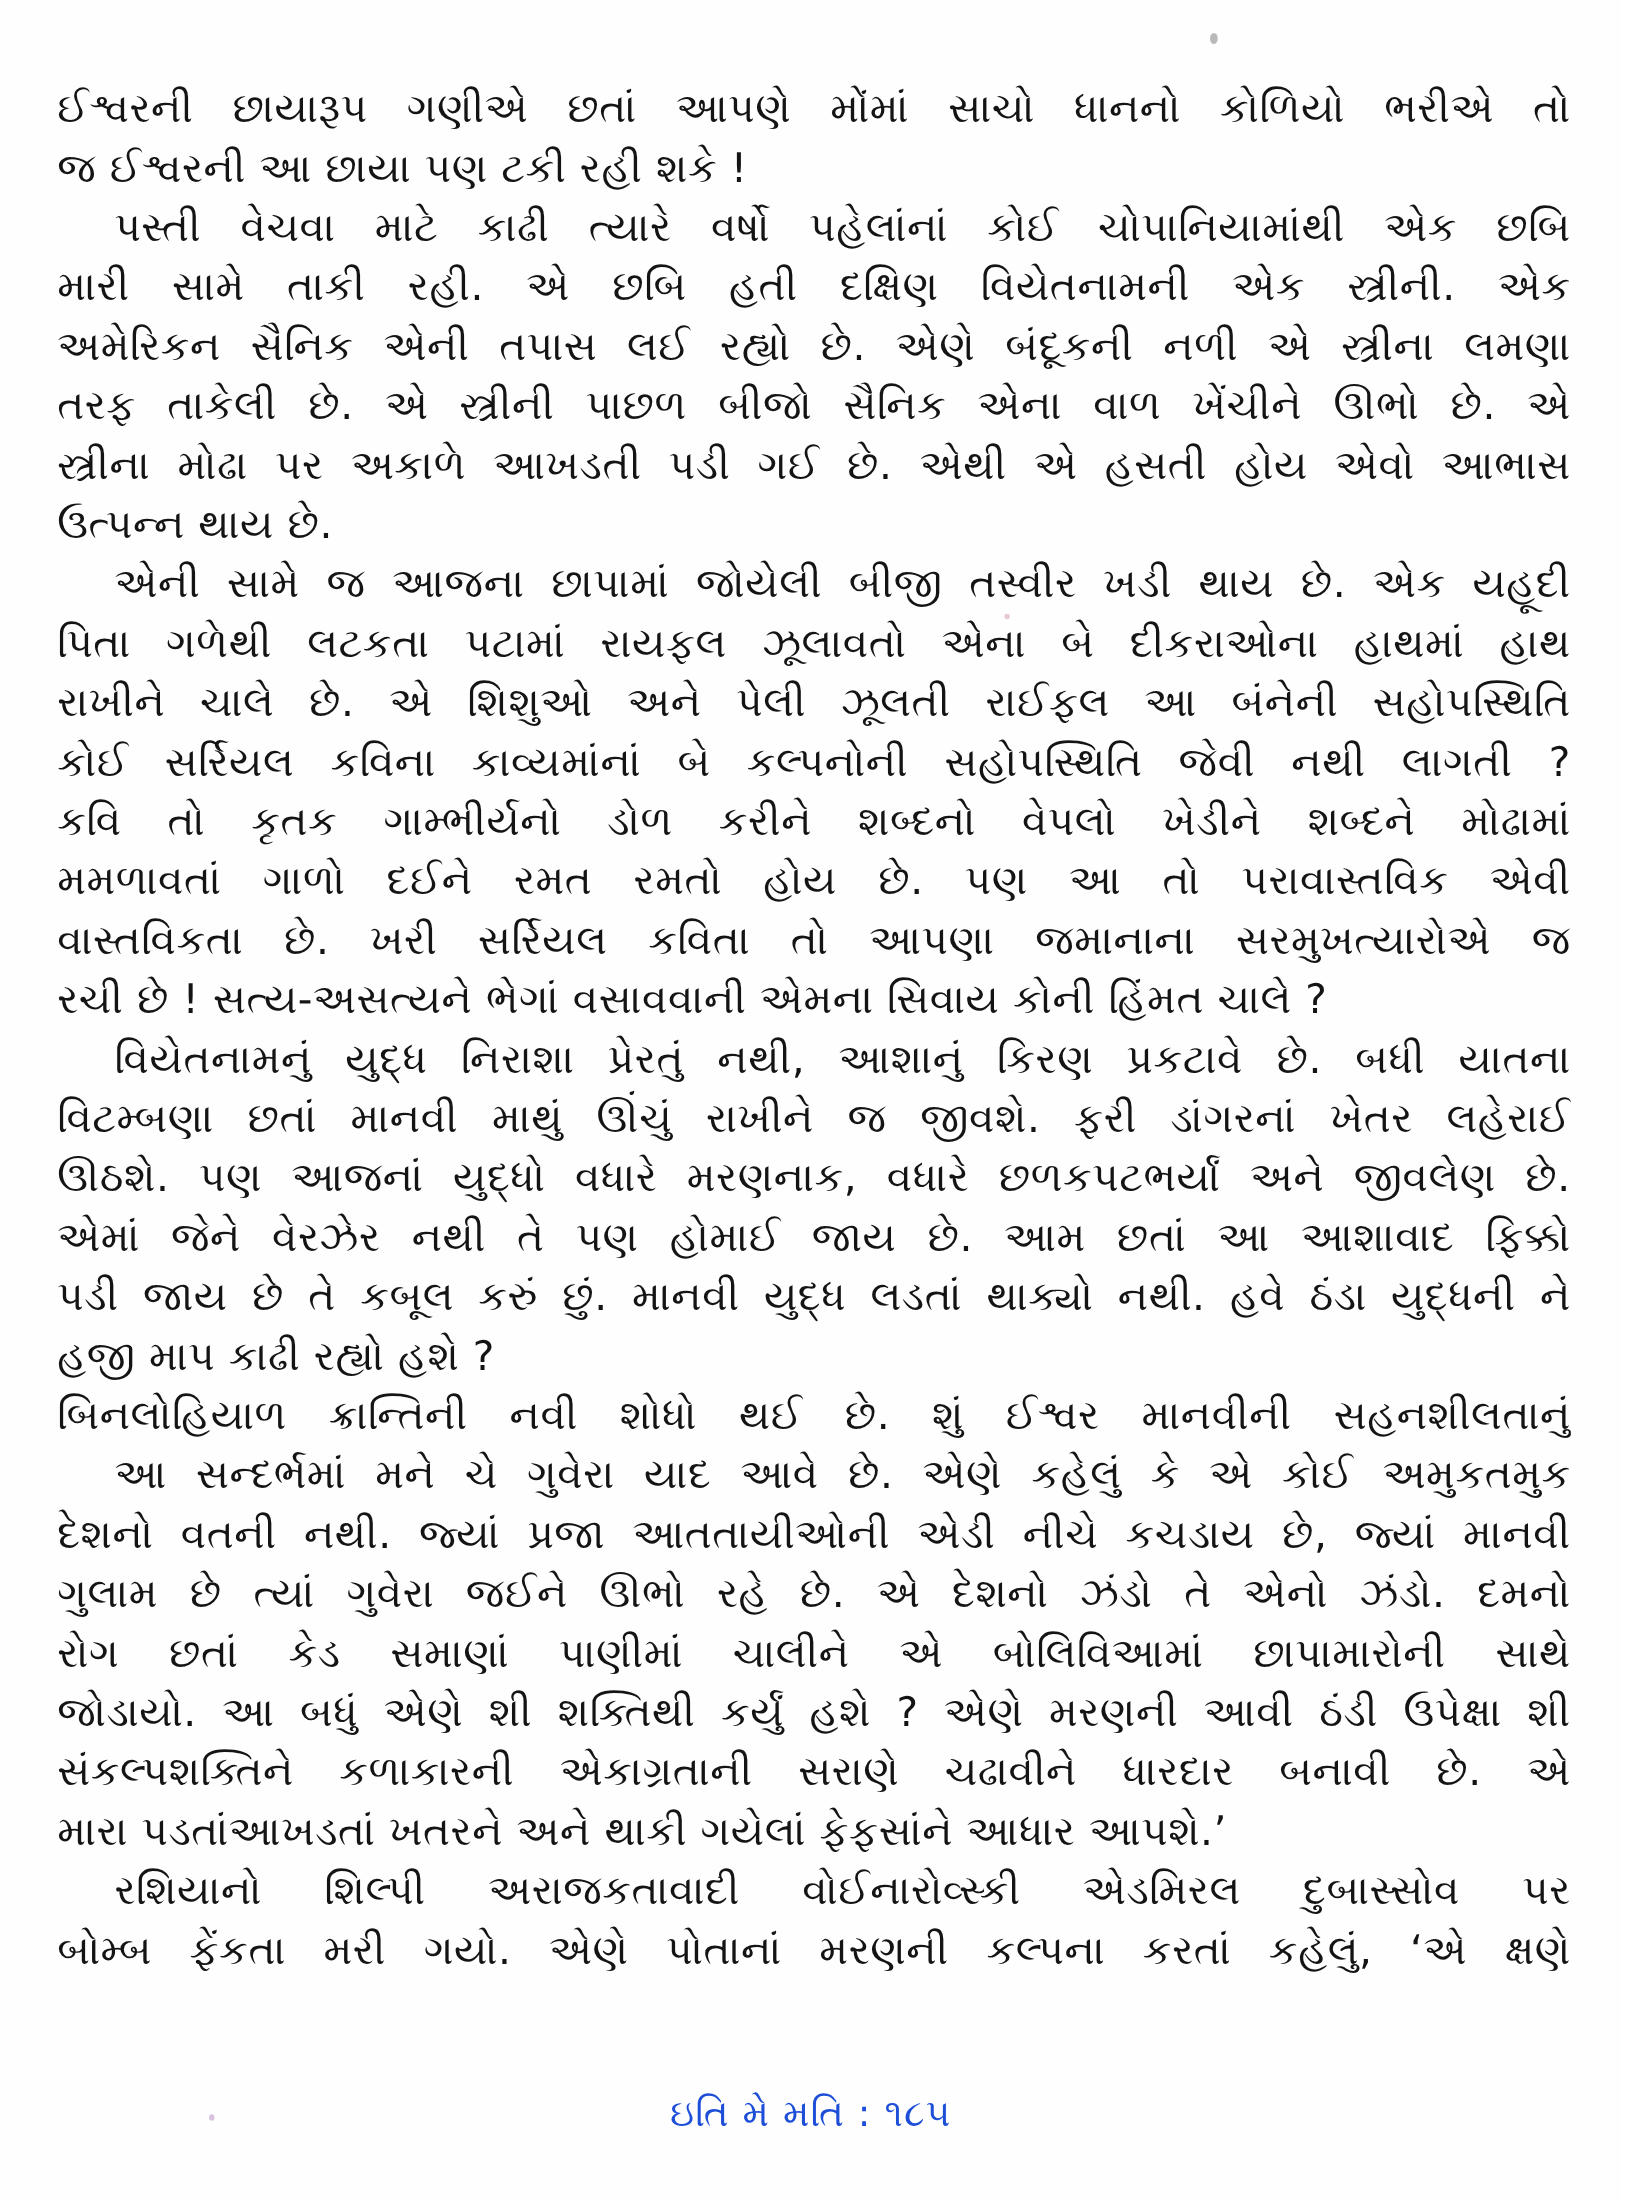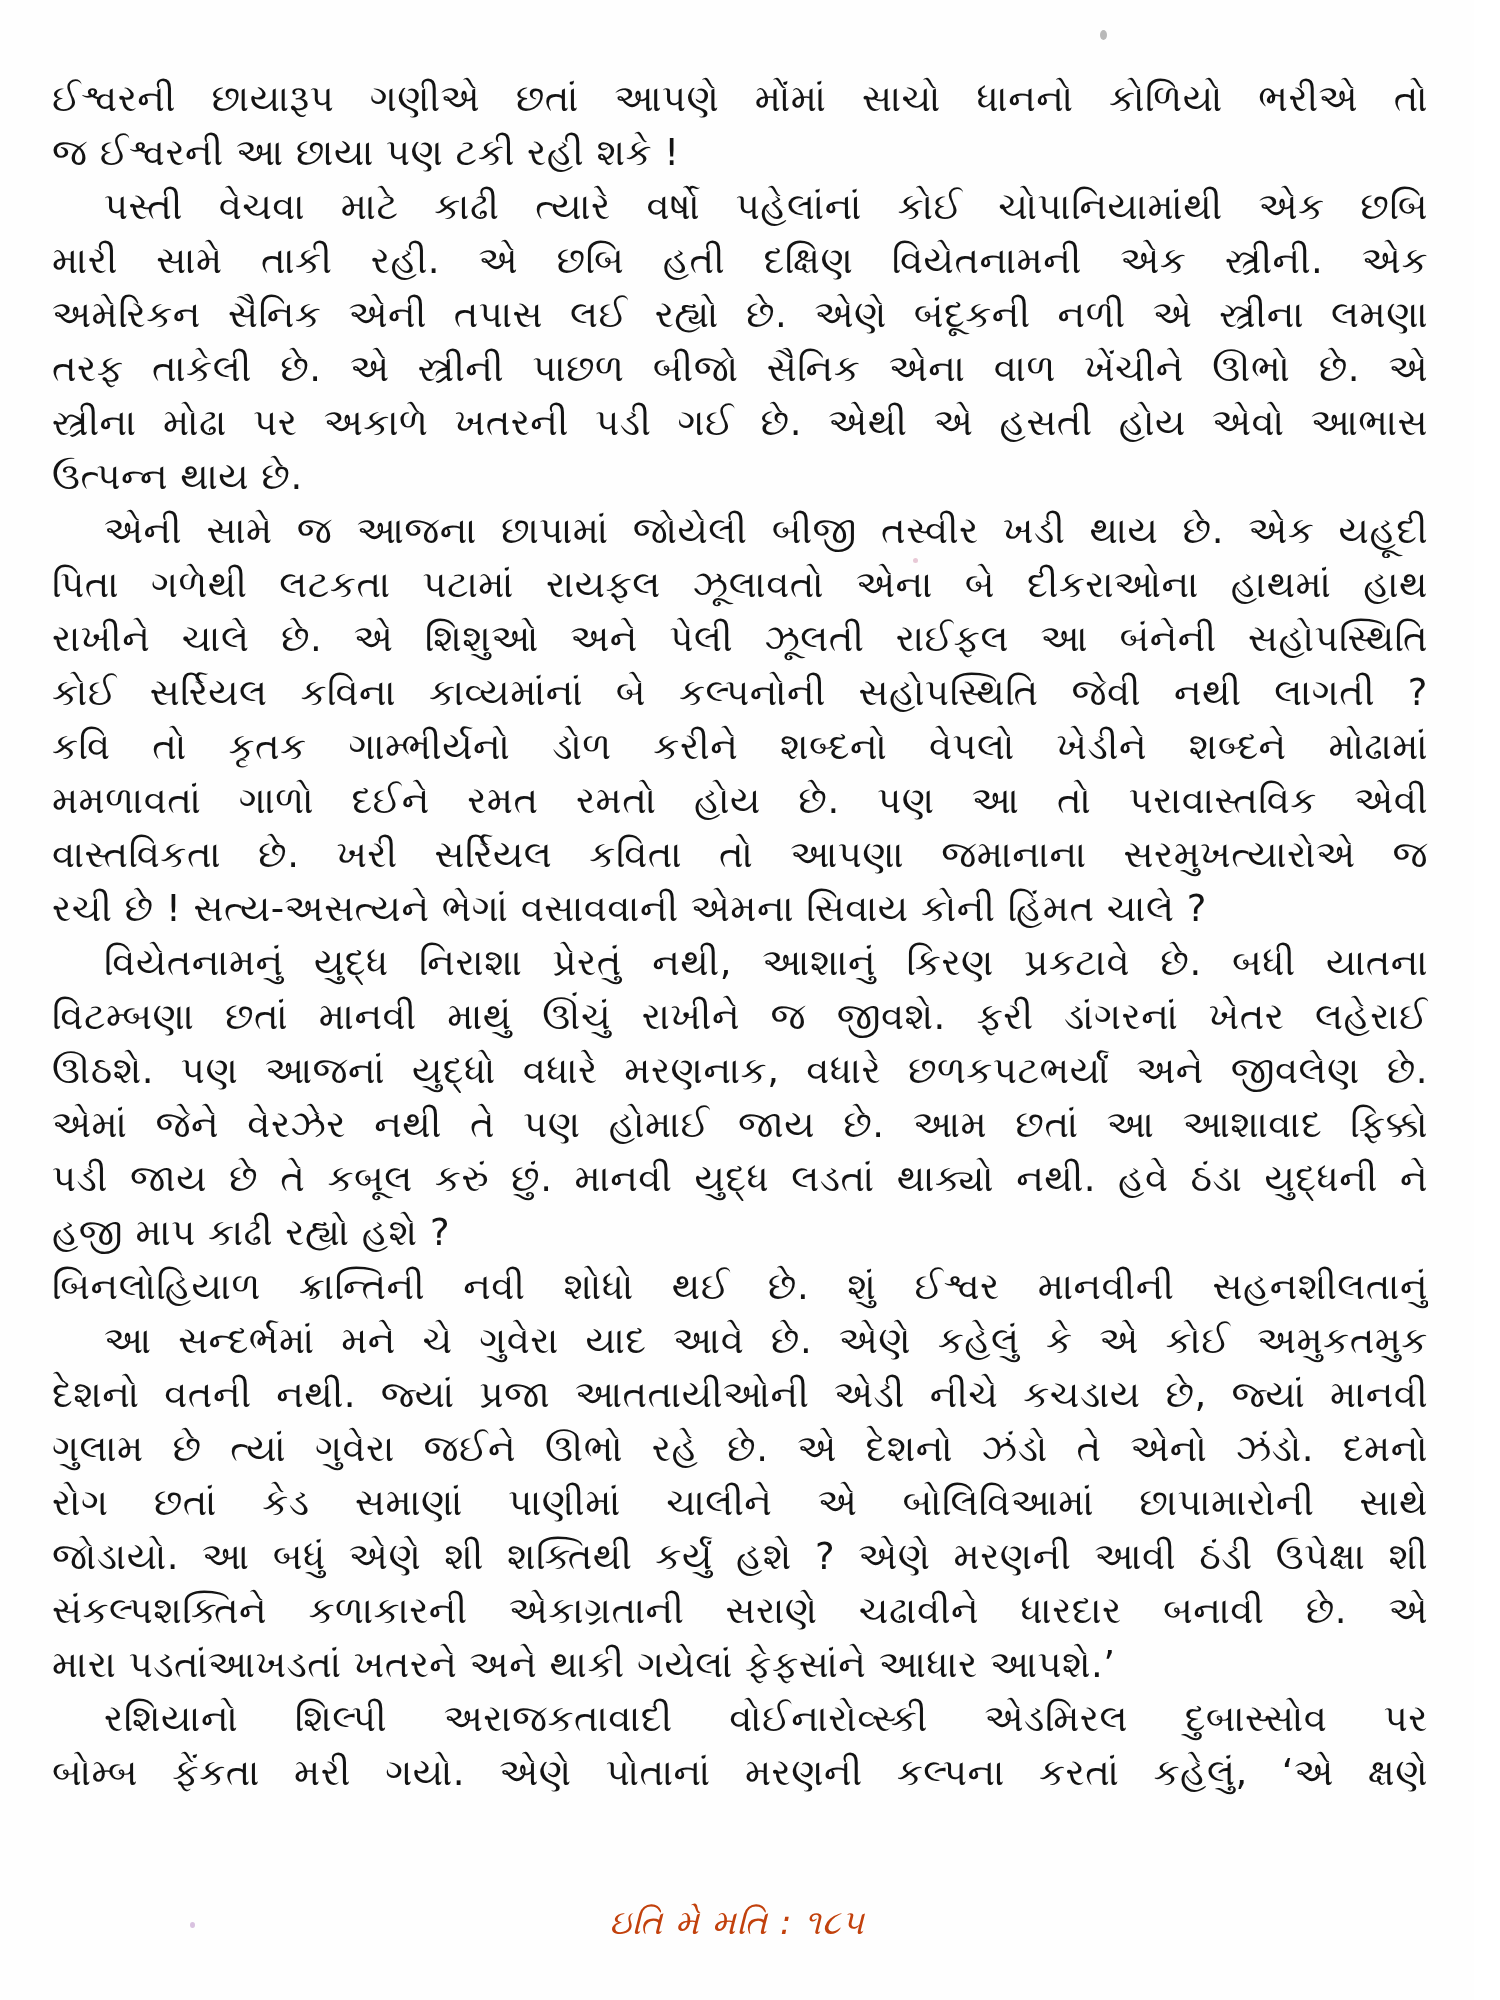--- a/index.html
+++ b/index.html
@@ -41,22 +41,21 @@
     text-indent: 52px;
   }
   .footer {
     position: absolute;
     top: 1902px;
     left: 0;
     width: 100%;
     text-align: center;
     font-size: 34px;
     letter-spacing: 1px;
-    color: #c2410c;
-    font-style: italic;
+    color: #1d4ed8;
   }
   .speck {
     position: absolute;
     border-radius: 50%;
   }
   .speck-1 { left: 1100px; top: 30px; width: 7px; height: 10px; background: #b9b9b9; }
   .speck-2 { left: 913px;  top: 558px; width: 5px; height: 5px; background: #e8c9d6; }
   .speck-3 { left: 190px;  top: 1922px; width: 5px; height: 6px; background: #d9c2e0; }
 </style>
 </head>
@@ -68,21 +67,21 @@
   <div class="speck speck-2"></div>
   <div class="speck speck-3"></div>
 
   <div class="text-block">
     <div class="line">ઈશ્વરની છાયારૂપ ગણીએ છતાં આપણે મોંમાં સાચો ધાનનો કોળિયો ભરીએ તો</div>
     <div class="line end">જ ઈશ્વરની આ છાયા પણ ટકી રહી શકે !</div>
     <div class="line indent">પસ્તી વેચવા માટે કાઢી ત્યારે વર્ષો પહેલાંનાં કોઈ ચોપાનિયામાંથી એક છબિ</div>
     <div class="line">મારી સામે તાકી રહી. એ છબિ હતી દક્ષિણ વિયેતનામની એક સ્ત્રીની. એક</div>
     <div class="line">અમેરિકન સૈનિક એની તપાસ લઈ રહ્યો છે. એણે બંદૂકની નળી એ સ્ત્રીના લમણા</div>
     <div class="line">તરફ તાકેલી છે. એ સ્ત્રીની પાછળ બીજો સૈનિક એના વાળ ખેંચીને ઊભો છે. એ</div>
-    <div class="line">સ્ત્રીના મોઢા પર અકાળે ખતરની પડી ગઈ છે. એથી એ હસતી હોય એવો આભાસ</div>
+    <div class="line">સ્ત્રીના મોઢા પર અકાળે આખડતી પડી ગઈ છે. એથી એ હસતી હોય એવો આભાસ</div>
     <div class="line end">ઉત્પન્ન થાય છે.</div>
     <div class="line indent">એની સામે જ આજના છાપામાં જોયેલી બીજી તસ્વીર ખડી થાય છે. એક યહૂદી</div>
     <div class="line">પિતા ગળેથી લટકતા પટામાં રાયફલ ઝૂલાવતો એના બે દીકરાઓના હાથમાં હાથ</div>
     <div class="line">રાખીને ચાલે છે. એ શિશુઓ અને પેલી ઝૂલતી રાઈફલ આ બંનેની સહોપસ્થિતિ</div>
     <div class="line">કોઈ સર્રિયલ કવિના કાવ્યમાંનાં બે કલ્પનોની સહોપસ્થિતિ જેવી નથી લાગતી ?</div>
     <div class="line">કવિ તો કૃતક ગામ્ભીર્યનો ડોળ કરીને શબ્દનો વેપલો ખેડીને શબ્દને મોઢામાં</div>
     <div class="line">મમળાવતાં ગાળો દઈને રમત રમતો હોય છે. પણ આ તો પરાવાસ્તવિક એવી</div>
     <div class="line">વાસ્તવિકતા છે. ખરી સર્રિયલ કવિતા તો આપણા જમાનાના સરમુખત્યારોએ જ</div>
     <div class="line end">રચી છે ! સત્ય-અસત્યને ભેગાં વસાવવાની એમના સિવાય કોની હિંમત ચાલે ?</div>
     <div class="line indent">વિયેતનામનું યુદ્ધ નિરાશા પ્રેરતું નથી, આશાનું કિરણ પ્રકટાવે છે. બધી યાતના</div>

